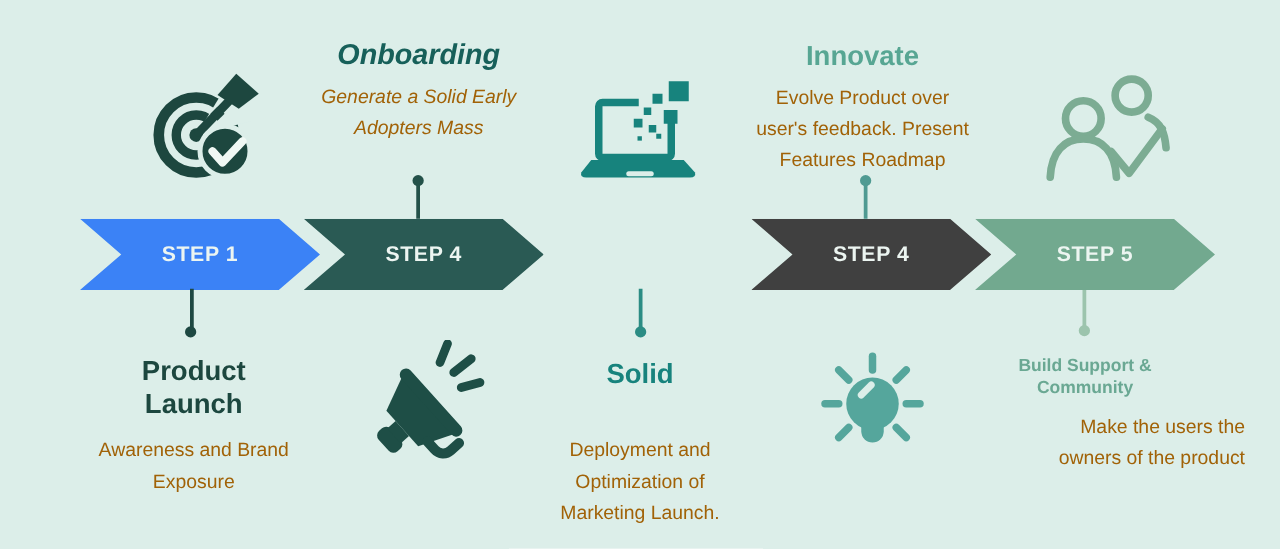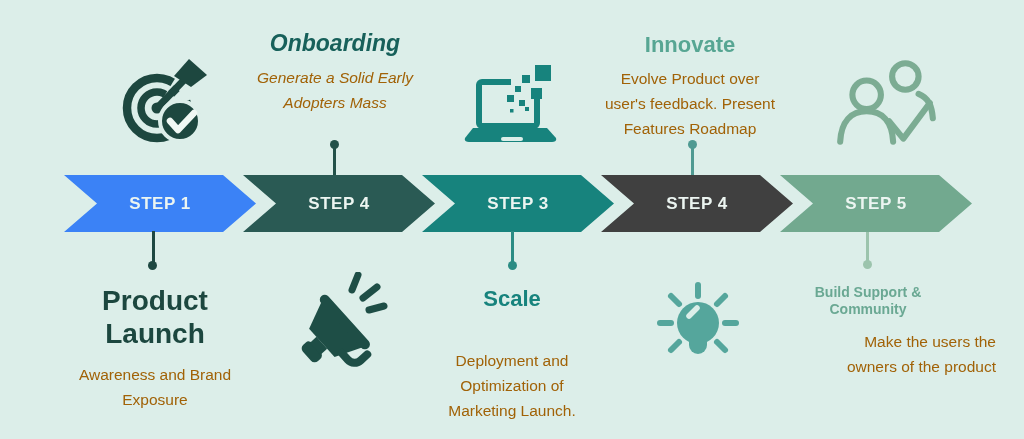--- a/index.html
+++ b/index.html
@@ -23,21 +23,21 @@
   .conn-line{position:absolute;width:3px;}
   .conn-dot{position:absolute;width:9px;height:9px;border-radius:50%;}
   .c1{background:#1e4842;} .c2{background:#235149;} .c3{background:#2b8c84;}
   .c4{background:#4f9a92;} .c5{background:#9cc4ad;}
 
   
   .callout{position:absolute;text-align:center;}
   .callout .title{font-weight:700;line-height:1.18;white-space:pre-line;}
   .callout .desc{color:#a16207;font-size:15.5px;line-height:1.6;white-space:pre-line;}
   .co-1{left:45px;top:284px;width:220px;}
-  .co-1 .title{font-size:28px;color:#1c473f;} .co-1 .desc{margin-top:13px;}
+  .co-1 .title{font-size:22px;color:#1c473f;} .co-1 .desc{margin-top:13px;}
   .co-2{left:215px;top:30px;width:240px;font-style:italic;}
   .co-2 .title{font-size:23px;color:#17605a;} .co-2 .desc{margin-top:9px;}
   .co-3{left:402px;top:286px;width:220px;}
   .co-3 .title{font-size:22px;color:#17837d;} .co-3 .desc{margin-top:37px;}
   .co-4{left:572px;top:32px;width:236px;}
   .co-4 .title{font-size:22px;color:#57a693;} .co-4 .desc{margin-top:9px;}
   .co-5{left:740px;top:284px;width:256px;}
   .co-5 .title{font-size:14px;color:#6aa893;} .co-5 .desc{margin-top:13px;text-align:right;}
 
   
@@ -51,23 +51,20 @@
 </head>
 <body>
 
 <div id="canvas">
 
   <div class="chevron chev-1">
     <span>STEP 1</span>
   </div>
   <div class="chevron chev-2">
     <span>STEP 4</span>
-  </div>
-  <div class="chevron chev-3">
-    <span>STEP 3</span>
   </div>
   <div class="chevron chev-4">
     <span>STEP 4</span>
   </div>
   <div class="chevron chev-5">
     <span>STEP 5</span>
   </div>
 
   <div class="conn-line c1" style="left:152px;top:231px;height:32px;"></div>
   <div class="conn-dot  c1" style="left:148px;top:261px;"></div>
@@ -89,21 +86,21 @@
 Launch</div>
     <div class="desc">Awareness and Brand
 Exposure</div>
   </div>
   <div class="callout co-2">
     <div class="title">Onboarding</div>
     <div class="desc">Generate a Solid Early
 Adopters Mass</div>
   </div>
   <div class="callout co-3">
-    <div class="title">Scale</div>
+    <div class="title">Solid</div>
     <div class="desc">Deployment and
 Optimization of
 Marketing Launch.</div>
   </div>
   <div class="callout co-4">
     <div class="title">Innovate</div>
     <div class="desc">Evolve Product over
 user's feedback. Present
 Features Roadmap</div>
   </div>

